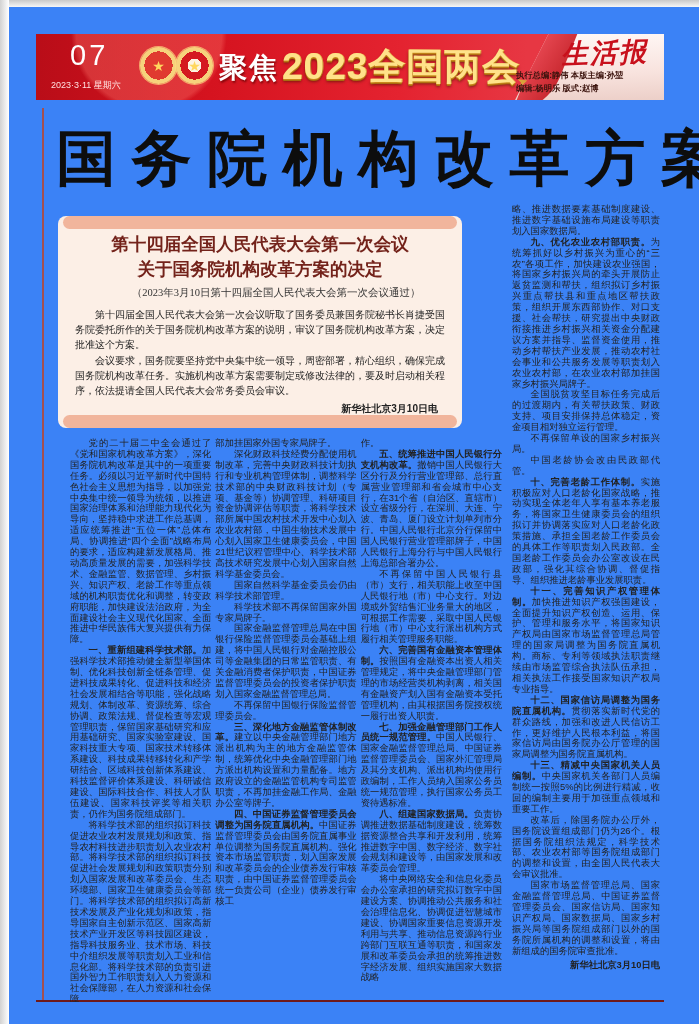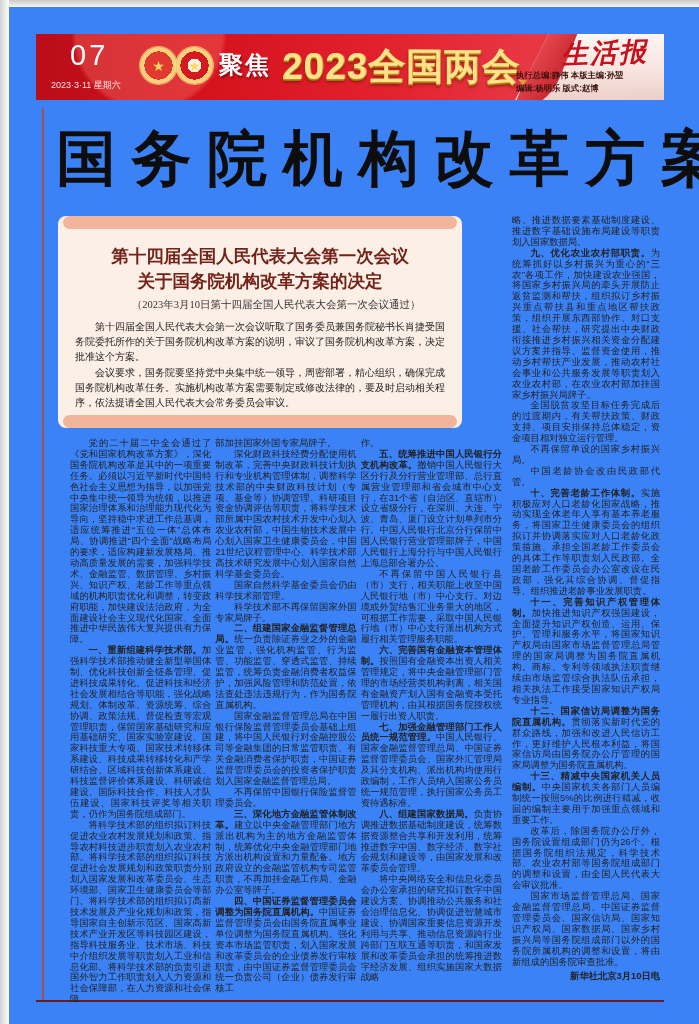--- a/index.html
+++ b/index.html
@@ -24,21 +24,21 @@
         border-radius:0 0 40px 0;opacity:.9;}
   .page-num{position:absolute;left:34px;top:5px;font-size:29px;color:#fff;
         letter-spacing:3px;font-weight:400;}
   .banner-date{position:absolute;left:15px;top:45px;font-size:9px;color:#ffdfdf;}
   .emblem{position:absolute;width:37px;height:37px;border-radius:50%;
         box-shadow:0 0 0 1px rgba(255,220,130,.7);}
   .emblem-a{left:104px;top:13px;background:radial-gradient(circle,#e03a30 0 54%,#f6d27c 54% 72%,#cf1620 72%);}
   .emblem-b{left:140px;top:13px;background:radial-gradient(circle,#fdf3e2 0 26%,#d41920 26% 54%,#f6d27c 54% 72%,#cf1620 72%);}
   .emblem span{display:flex;width:100%;height:100%;align-items:center;justify-content:center;
         color:#ffd75e;font-size:14px;}
-  .focus{position:absolute;left:183px;top:15px;font-size:24px;font-weight:900;color:#fff;
+  .focus{position:absolute;left:183px;top:15px;font-size:28px;font-weight:900;color:#fff;
         text-shadow:1px 2px 2px rgba(100,0,0,.7);letter-spacing:2px;}
   .banner-title{position:absolute;left:246px;top:8px;font-size:37px;font-weight:900;
         color:#ffe289;letter-spacing:1px;
         text-shadow:0 1px 0 #c8871a,0 2px 0 #a96a10,0 3px 3px rgba(80,20,0,.65),1px 0 0 #e8b14a;}
   .gold-swoosh{position:absolute;right:136px;top:40px;color:#d9a33a;font-size:13px;
         transform:rotate(-18deg);}
   .masthead{position:absolute;right:16px;top:1px;font-size:27px;font-weight:900;color:#c8101c;
         font-style:italic;letter-spacing:2px;transform:rotate(-2deg);
         font-family:"Liberation Serif",serif;}
   .staff{position:absolute;right:6px;top:35px;width:142px;font-size:8.3px;line-height:1.55;
@@ -51,37 +51,37 @@
 
   
   .rule-left{position:absolute;left:42px;top:108px;width:2px;height:894px;background:#a35050;}
   .rule-bottom{position:absolute;left:36px;top:1000px;width:628px;height:2px;background:#6e1a1a;}
 
   
   .decision-box{position:absolute;left:58px;top:216px;width:404px;height:212px;
         background:#fcefe6;border-radius:8px;overflow:hidden;}
   .box-bar{position:absolute;left:5px;right:5px;height:13px;background:#f1b59c;border-radius:8px;}
   .box-bar.top{top:0;} .box-bar.bottom{bottom:0;}
-  .box-title{margin:28px 10px 0;text-align:center;font-size:17.5px;font-weight:900;
+  .box-title{margin:16px 10px 0;text-align:center;font-size:17.5px;font-weight:900;
         color:#73221a;line-height:1.4;}
   .box-subtitle{margin-top:5px;text-align:center;font-size:10.5px;color:#333;
         font-family:"Liberation Serif",serif;padding-left:32px;}
   .box-body{margin:7px 17px 0;font-size:10px;line-height:15.2px;color:#222;text-align:justify;}
   .box-body p{margin:0;text-indent:2em;}
   .box-byline{margin:4px 24px 0 0;text-align:right;font-size:10px;font-weight:bold;color:#222;}
 
   
   .col{position:absolute;overflow:hidden;font-size:9.3px;line-height:10.9px;color:#222;
         text-align:justify;}
   .col p{margin:0;text-indent:2em;}
   .col p.cont{text-indent:0;}
   .col p b{font-weight:bold;}
   .cols-wrap{position:absolute;left:70px;top:438px;width:432px;height:564px;display:flex;gap:4px;}
   .cols-wrap .col{position:relative;flex:1;height:100%;}
-  .col-right{left:512px;top:215px;width:148px;height:782px;}
+  .col-right{left:512px;top:204px;width:148px;height:782px;}
   .art-byline{text-align:right;font-weight:bold;text-indent:0 !important;margin-top:3px !important;}
 </style>
 </head>
 <body>
 
 <div class="page">
   <div class="edge-top"></div>
   <div class="edge-left"></div>
 
   <div class="banner">
@@ -128,21 +128,20 @@
     <div class="col">
         <p>党的二十届二中全会通过了《党和国家机构改革方案》，深化国务院机构改革是其中的一项重要任务。必须以习近平新时代中国特色社会主义思想为指导，以加强党中央集中统一领导为统领，以推进国家治理体系和治理能力现代化为导向，坚持稳中求进工作总基调，适应统筹推进“五位一体”总体布局、协调推进“四个全面”战略布局的要求，适应构建新发展格局、推动高质量发展的需要，加强科学技术、金融监管、数据管理、乡村振兴、知识产权、老龄工作等重点领域的机构职责优化和调整，转变政府职能，加快建设法治政府，为全面建设社会主义现代化国家、全面推进中华民族伟大复兴提供有力保障。</p>
         <p><b>一、重新组建科学技术部。</b>加强科学技术部推动健全新型举国体制、优化科技创新全链条管理、促进科技成果转化、促进科技和经济社会发展相结合等职能，强化战略规划、体制改革、资源统筹、综合协调、政策法规、督促检查等宏观管理职责，保留国家基础研究和应用基础研究、国家实验室建设、国家科技重大专项、国家技术转移体系建设、科技成果转移转化和产学研结合、区域科技创新体系建设、科技监督评价体系建设、科研诚信建设、国际科技合作、科技人才队伍建设、国家科技评奖等相关职责，仍作为国务院组成部门。</p>
         <p>将科学技术部的组织拟订科技促进农业农村发展规划和政策、指导农村科技进步职责划入农业农村部。将科学技术部的组织拟订科技促进社会发展规划和政策职责分别划入国家发展和改革委员会、生态环境部、国家卫生健康委员会等部门。将科学技术部的组织拟订高新技术发展及产业化规划和政策，指导国家自主创新示范区、国家高新技术产业开发区等科技园区建设，指导科技服务业、技术市场、科技中介组织发展等职责划入工业和信息化部。将科学技术部的负责引进国外智力工作职责划入人力资源和社会保障部，在人力资源和社会保障</p>
       </div>
     <div class="col">
         <p class="cont">部加挂国家外国专家局牌子。</p>
         <p>深化财政科技经费分配使用机制改革，完善中央财政科技计划执行和专业机构管理体制，调整科学技术部的中央财政科技计划（专项、基金等）协调管理、科研项目资金协调评估等职责，将科学技术部所属中国农村技术开发中心划入农业农村部，中国生物技术发展中心划入国家卫生健康委员会，中国21世纪议程管理中心、科学技术部高技术研究发展中心划入国家自然科学基金委员会。</p>
         <p>国家自然科学基金委员会仍由科学技术部管理。</p>
         <p>科学技术部不再保留国家外国专家局牌子。</p>
-        <p><b>二、组建国家金融监督管理总局。</b>统一负责除证券业之外的金融业监管，强化机构监管、行为监管、功能监管、穿透式监管、持续监管，统筹负责金融消费者权益保护，加强风险管理和防范处置，依法查处违法违规行为，作为国务院直属机构。</p>
         <p>国家金融监督管理总局在中国银行保险监督管理委员会基础上组建，将中国人民银行对金融控股公司等金融集团的日常监管职责、有关金融消费者保护职责，中国证券监督管理委员会的投资者保护职责划入国家金融监督管理总局。</p>
         <p>不再保留中国银行保险监督管理委员会。</p>
         <p><b>三、深化地方金融监管体制改革。</b>建立以中央金融管理部门地方派出机构为主的地方金融监管体制，统筹优化中央金融管理部门地方派出机构设置和力量配备。地方政府设立的金融监管机构专司监管职责，不再加挂金融工作局、金融办公室等牌子。</p>
         <p><b>四、中国证券监督管理委员会调整为国务院直属机构。</b>中国证券监督管理委员会由国务院直属事业单位调整为国务院直属机构。强化资本市场监管职责，划入国家发展和改革委员会的企业债券发行审核职责，由中国证券监督管理委员会统一负责公司（企业）债券发行审核工</p>
       </div>
     <div class="col">
         <p class="cont">作。</p>
         <p><b>五、统筹推进中国人民银行分支机构改革。</b>撤销中国人民银行大区分行及分行营业管理部、总行直属营业管理部和省会城市中心支行，在31个省（自治区、直辖市）设立省级分行，在深圳、大连、宁波、青岛、厦门设立计划单列市分行。中国人民银行北京分行保留中国人民银行营业管理部牌子，中国人民银行上海分行与中国人民银行上海总部合署办公。</p>
         <p>不再保留中国人民银行县（市）支行，相关职能上收至中国人民银行地（市）中心支行。对边境或外贸结售汇业务量大的地区，可根据工作需要，采取中国人民银行地（市）中心支行派出机构方式履行相关管理服务职能。</p>
         <p><b>六、完善国有金融资本管理体制。</b>按照国有金融资本出资人相关管理规定，将中央金融管理部门管理的市场经营类机构剥离，相关国有金融资产划入国有金融资本受托管理机构，由其根据国务院授权统一履行出资人职责。</p>

